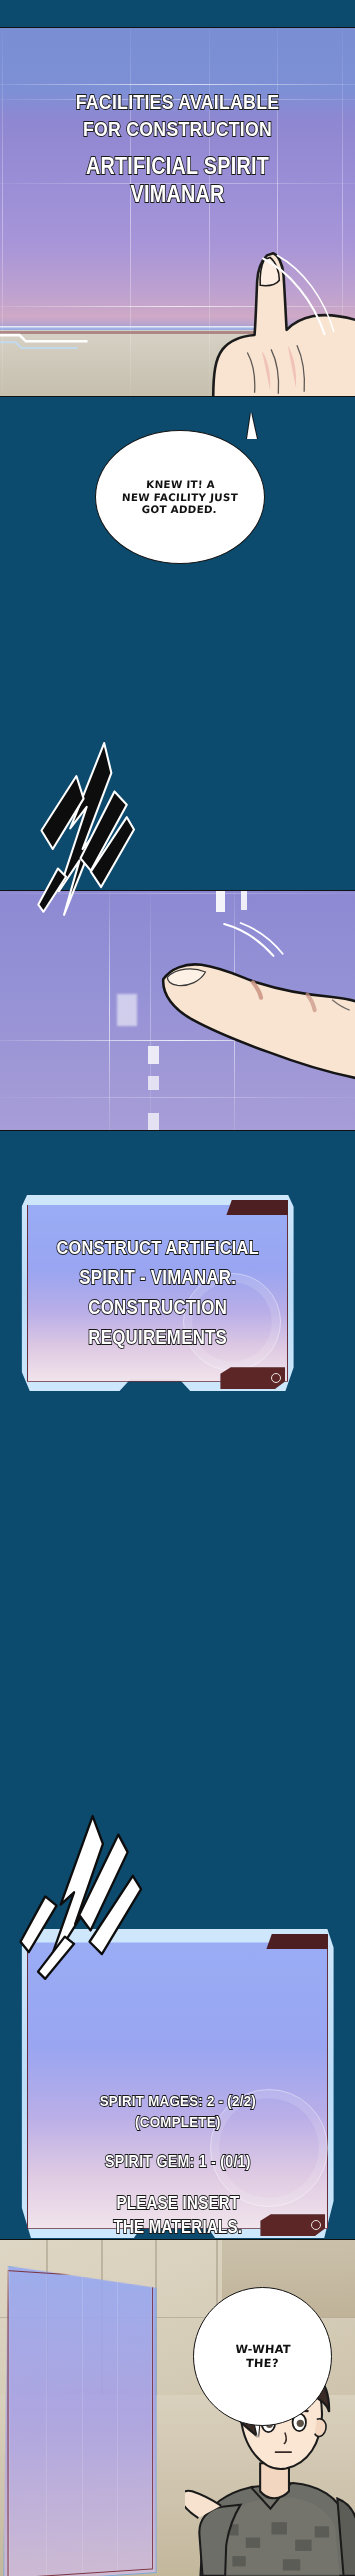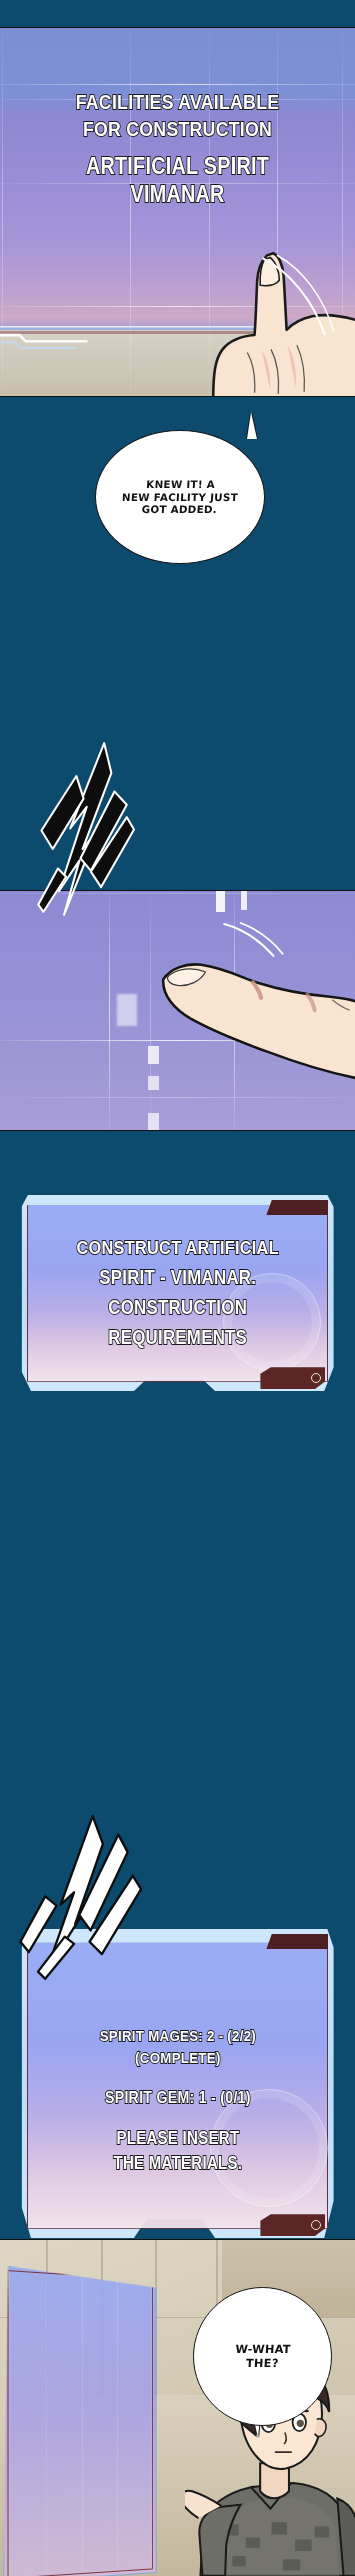--- a/index.html
+++ b/index.html
@@ -144,21 +144,21 @@
     border:1.5px solid #e8e4df; border-radius:50%;
   }
   .sys-circles {
     position:absolute; right:12.4px; bottom:19.6px; width:98px; height:98px;
     border:1px solid rgba(255,255,255,.45); border-radius:50%;
     box-shadow:0 0 0 7.2px rgba(255,255,255,.0), inset 0 0 0 8.2px rgba(255,255,255,.14);
   }
   .sys-body { position:absolute; inset:0; display:flex; flex-direction:column;
     align-items:center; justify-content:center; z-index:4; }
 
-  #sys-window-construct { left:21.6px; top:1195px; width:312px; height:196px; }
+  #sys-window-construct { left:21.6px; top:1195px; width:272px; height:196px; }
   #sys-window-construct .sys-text { font-size:19px; }
   #sys-window-construct .sys-text .l1{ font-size:19px; }
   #sys-window-construct .sys-text .l2{ font-size:19.6px; margin-top:8.2px; }
   #sys-window-construct .sys-text .l3{ font-size:19.6px; margin-top:8.2px; }
   #sys-window-construct .sys-text .l4{ font-size:19.6px; margin-top:8.2px; }
 
   #sys-window-requirements { left:21.6px; top:1929px; width:312px; height:309px; }
   #sys-window-requirements .sys-text .r1{ font-size:15.5px; }
   #sys-window-requirements .sys-text .r2{ font-size:15.5px; margin-top:4.1px; }
   #sys-window-requirements .sys-text .r3{ font-size:16.5px; margin-top:21.6px; }
@@ -322,21 +322,21 @@
       <path d="M104 238 L52 306 L66 320 L122 252 Z"></path>
     </g>
   </svg>
 
   <div class="sys-window" id="sys-window-requirements">
     <div class="sys-outer"></div>
     <div class="sys-inner"></div>
     <div class="sys-corner-dark"></div>
     <div class="sys-circles" style="bottom:31px;right:5.2px;width:118px;height:118px"></div>
     <div class="sys-badge"></div>
-    <div class="sys-body" style="justify-content:center;padding-top:34px">
+    <div class="sys-body" style="justify-content:flex-end;padding-top:34px">
       <div class="sys-text">
         <span class="r1">SPIRIT MAGES: 2 - (2/2)</span>
         <span class="r2">(COMPLETE)</span>
         <span class="r3">SPIRIT GEM: 1 - (0/1)</span>
         <span class="r4">PLEASE INSERT</span>
         <span class="r5">THE MATERIALS.</span>
       </div>
     </div>
   </div>
 

